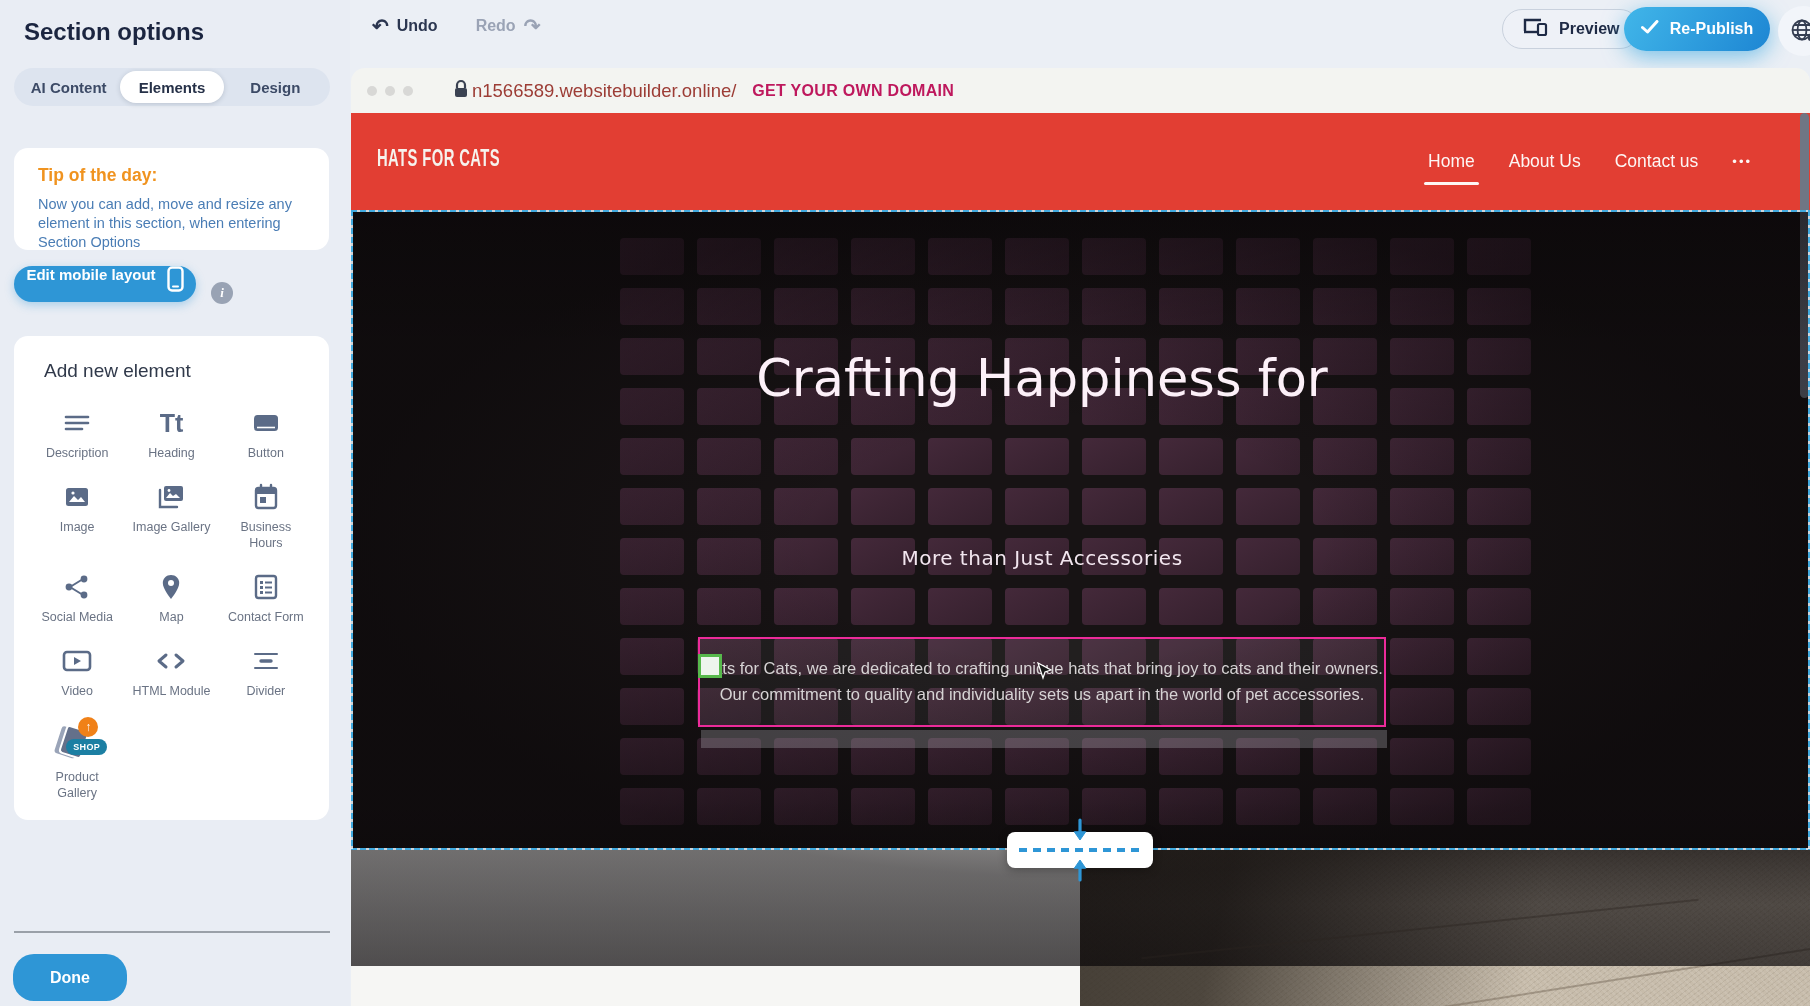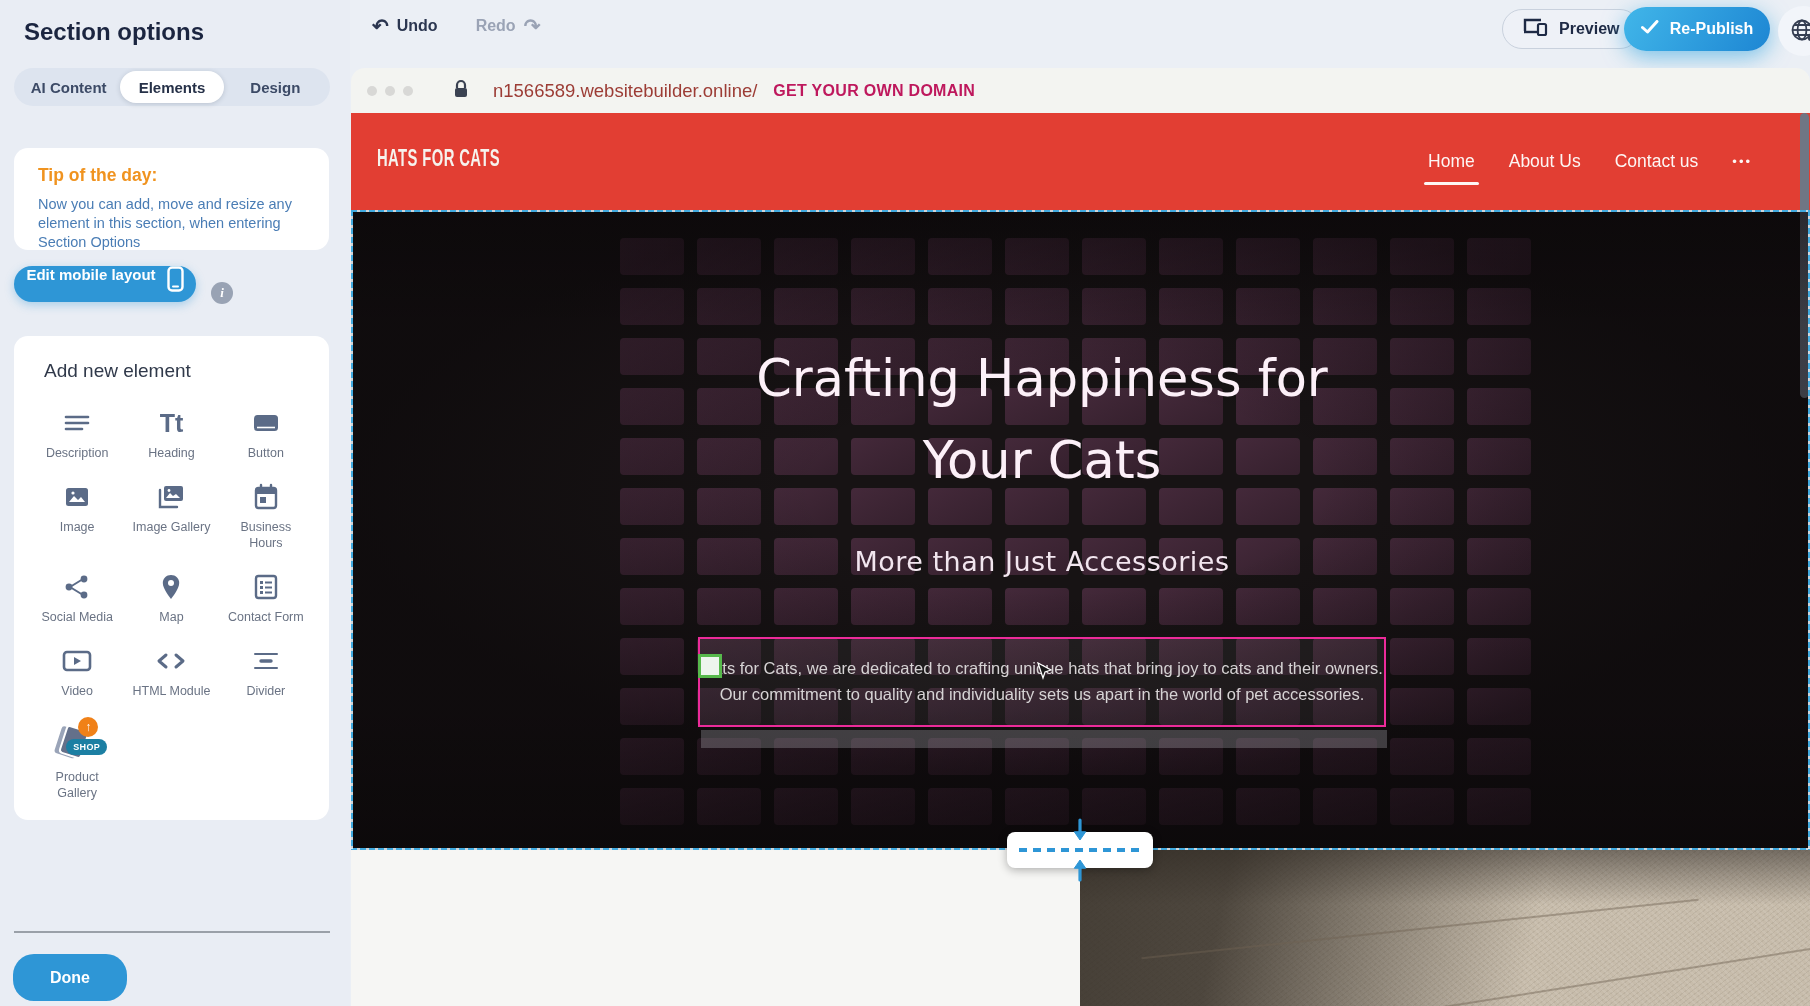--- a/index.html
+++ b/index.html
@@ -61,47 +61,47 @@
   .panel-divider { position:absolute; left:14px; top:931px; width:316px; height:2px; background:#9aa0a8; }
   .done-btn { position:absolute; left:13px; top:954px; width:114px; height:47px; border-radius:21px; background:#2e96d6;
     color:#fff; font-size:16px; font-weight:bold; display:flex; align-items:center; justify-content:center; cursor:pointer; }
 
   
   .browser-chrome { position:absolute; left:351px; top:68px; width:1459px; height:45px; background:#f3f4f1;
     border-radius:14px 14px 0 0; display:flex; align-items:center; }
   .win-dots { display:flex; gap:8px; margin-left:16px; }
   .win-dots span { width:10px; height:10px; border-radius:50%; background:#d8d8d6; }
   .lock-icon { margin-left:40px; }
-  .url-text { margin-left:24px; font-size:18.5px; color:#9c3c35; }
+  .url-text { margin-left:3px; font-size:18.5px; color:#9c3c35; }
   .domain-cta { margin-left:16px; font-size:16px; font-weight:bold; color:#be185d; letter-spacing:.3px; cursor:pointer; }
 
   .site-header { position:absolute; left:351px; top:113px; width:1459px; height:97px; background:#e23e33; }
   .site-logo { position:absolute; left:26px; top:34px; color:#f6f2ed; font-weight:bold; font-size:19px; letter-spacing:.5px;
     transform:scale(.78,1.25); transform-origin:left center; white-space:nowrap; cursor:pointer; }
   .site-nav { position:absolute; right:58px; top:0; height:97px; display:flex; align-items:center; gap:34px; }
   .nav-item { color:#fdf6f4; font-size:17.5px; cursor:pointer; position:relative; }
   .nav-item.active::after { content:""; position:absolute; left:-4px; right:-4px; bottom:-13px; height:3px; background:#fdf6f4; border-radius:2px; }
   .nav-more { font-size:13px; letter-spacing:2px; }
 
-  .hero { position:absolute; left:351px; top:210px; width:1459px; height:640px; background:#171314; overflow:visible; }
+  .hero { position:absolute; left:351px; top:210px; width:1459px; height:756px; background:#171314; overflow:visible; }
   .hero-dash-h { position:absolute; left:0; width:1459px; height:2px;
     background:repeating-linear-gradient(90deg,#41aadf 0 6px,rgba(240,248,255,.85) 6px 9px); z-index:6; }
   .hero-dash-v { position:absolute; top:0; width:2px; height:640px;
     background:repeating-linear-gradient(180deg,#41aadf 0 6px,rgba(240,248,255,.85) 6px 9px); z-index:6; }
   .tile-grid { position:absolute; left:269px; top:28px; width:911px; height:587px;
     display:grid; grid-template-columns:repeat(12,64px); grid-template-rows:repeat(12,37px); gap:13px; }
   .tile { background:linear-gradient(150deg,#44293a,#35202d); border-radius:4px; }
   .hero-shade { position:absolute; inset:0; pointer-events:none; z-index:2;
     background:radial-gradient(ellipse 58% 52% at 49% 44%, rgba(0,0,0,0) 30%, rgba(8,5,7,.5) 85%),
                linear-gradient(180deg, rgba(8,5,6,.35), rgba(0,0,0,0) 18%, rgba(0,0,0,0) 78%, rgba(8,5,6,.4));}
   .hero-heading { position:absolute; left:236px; top:128px; width:910px; text-align:center; z-index:3;
     font-family:"DejaVu Sans",sans-serif; font-size:51px; color:#fcf0f8; line-height:82px; cursor:pointer; }
   .hero-heading div { white-space:nowrap; }
   .hero-sub { position:absolute; left:236px; top:336px; width:910px; text-align:center; z-index:3;
-    font-family:"DejaVu Sans",sans-serif; font-size:27px; color:#f2e6ef; letter-spacing:.5px; white-space:nowrap; cursor:pointer; }
+    font-family:"DejaVu Sans",sans-serif; font-size:20px; color:#f2e6ef; letter-spacing:.5px; white-space:nowrap; cursor:pointer; }
   .ghost-bar { position:absolute; left:350px; top:520px; width:686px; height:18px; background:rgba(195,195,200,.28); z-index:3; }
   .text-selection { position:absolute; left:347px; top:427px; width:688px; height:90px; border:2px solid #ec2b9a;
     background:rgba(255,255,255,.05); z-index:4; cursor:pointer; }
   .text-selection .line { white-space:nowrap; text-align:center; font-size:16.5px; line-height:26px; color:#d6d3d4; }
   .ts-inner { padding-top:16px; }
   .sel-handle { position:absolute; left:-2px; top:15px; width:24px; height:24px; background:#eef5ee;
     border:3px solid #57b94c; z-index:5; cursor:grab; }
   .mouse-cursor { position:absolute; left:686px; top:452px; z-index:7; }
 
   .page-below { position:absolute; left:351px; top:850px; width:1459px; height:156px; background:#f6f6f4; }
@@ -526,21 +526,20 @@
       <div class="tile"></div>
       <div class="tile"></div>
       <div class="tile"></div>
       <div class="tile"></div>
       <div class="tile"></div>
     </div>
   <div class="hero-shade"></div>
 
   <div class="hero-heading">
     <div>Crafting Happiness for</div>
-    <div>Your Cats</div>
   </div>
   <div class="hero-sub">More than Just Accessories</div>
 
   <div class="ghost-bar"></div>
 
   <div class="text-selection">
     <div class="sel-handle"></div>
     <div class="ts-inner">
       <div class="line">Hats for Cats, we are dedicated to crafting unique hats that bring joy to cats and their owners.</div>
       <div class="line">Our commitment to quality and individuality sets us apart in the world of pet accessories.</div>

